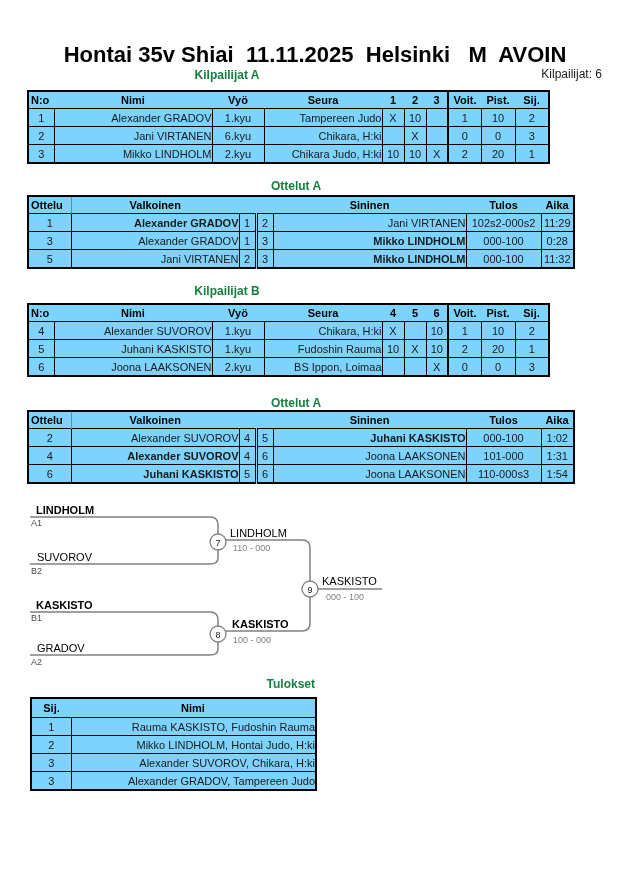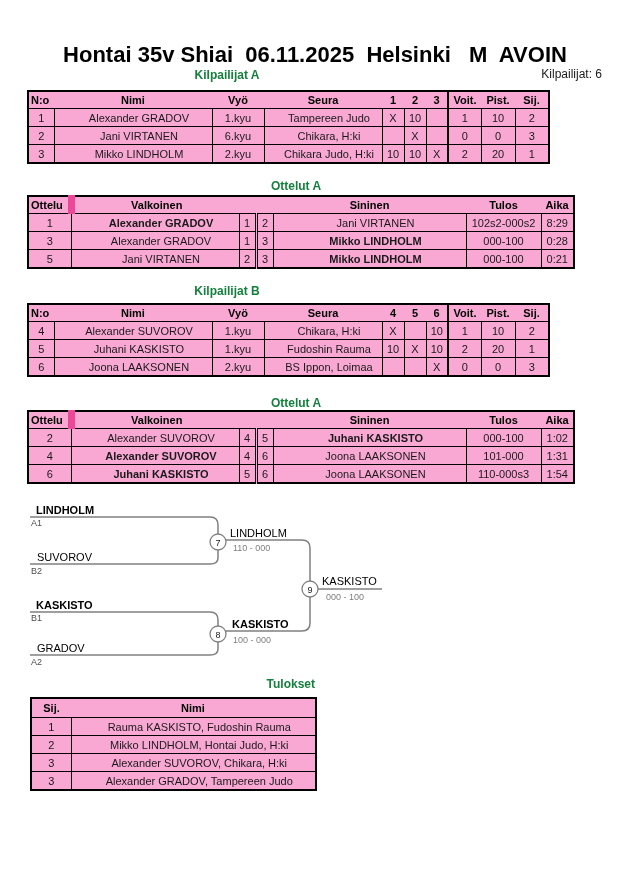--- a/index.html
+++ b/index.html
@@ -12,46 +12,46 @@
   .page-title{
     top:42px;left:0;width:630px;text-align:center;
     font-size:22px;font-weight:bold;white-space:pre;color:#000;
   }
   .count-label{top:67px;right:28px;font-size:12px;}
   .sec-title{font-size:12px;font-weight:bold;text-align:center;color:#15803d;}
   .t-pool-title{width:400px;left:27px;}
   .t-match-title{width:530px;left:31px;}
   .t-res-title{width:285px;left:30px;text-align:right;}
 
-  table{border-collapse:collapse;table-layout:fixed;background:#f9a8d4;}
+  table{border-collapse:collapse;table-layout:fixed;background:#7dd3fc;}
   table.grid{border:2px solid #000;}
   .grid td{border:1px solid #000;font-size:11px;height:17px;
            white-space:nowrap;overflow:hidden;padding:0;}
   .grid th{border:none;font-size:11px;font-weight:bold;height:16px;
            white-space:nowrap;overflow:hidden;padding:0;color:#000;}
-  .grid .l{text-align:center;padding-left:12px;}
+  .grid .l{text-align:right;padding-left:12px;}
   .grid .c{text-align:center;}
   .grid .b{font-weight:bold;}
   .grid th.sep2, .grid td.sep2{border-left:2px solid #000;}
-  .grid th.thinL{border-left:7px solid #ec4899;}
+  .grid th.thinL{border-left:1px solid #ec4899;}
   .grid td.dbl{border-left:3px double #000;}
   .grid th.hl{text-align:left;padding-left:2px;}
 
   svg text{font-family:"Liberation Sans", sans-serif;font-size:11px;fill:#000;}
   svg text.bn{font-weight:bold;}
   svg text.seed{font-size:9px;fill:#4d4d4d;}
   svg text.score{font-size:9px;fill:#7f7f7f;}
   svg text.mnum{font-size:9px;fill:#1a1a1a;text-anchor:middle;}
   .bline{stroke:#808080;stroke-width:1.5;fill:none;}
   .bcirc{stroke:#808080;stroke-width:1.3;fill:#ffffff;}
 </style>
 </head>
 <body>
 
-<div class="abs page-title">Hontai 35v Shiai  06.11.2025  Helsinki   M  AVOIN</div>
+<div class="abs page-title">Hontai 35v Shiai  11.11.2025  Helsinki   M  AVOIN</div>
 <div class="abs count-label">Kilpailijat: 6</div>
 
 <div class="abs sec-title t-pool-title" style="top:68px;">Kilpailijat A</div>
 <table class="grid abs" style="top:90px;left:27px;width:521px;">
   <colgroup>
       <col style="width:26px">
       <col style="width:158px">
       <col style="width:52px">
       <col style="width:118px">
       <col style="width:22px">
@@ -134,39 +134,39 @@
     <th class="c">Tulos</th>
     <th class="c">Aika</th>
   </tr>
   <tr>
     <td class="c">1</td>
     <td class="l b">Alexander GRADOV</td>
     <td class="c">1</td>
     <td class="c dbl">2</td>
     <td class="l">Jani VIRTANEN</td>
     <td class="c">102s2-000s2</td>
-    <td class="c">8:29</td>
+    <td class="c">11:29</td>
   </tr>
   <tr>
     <td class="c">3</td>
     <td class="l">Alexander GRADOV</td>
     <td class="c">1</td>
     <td class="c dbl">3</td>
     <td class="l b">Mikko LINDHOLM</td>
     <td class="c">000-100</td>
     <td class="c">0:28</td>
   </tr>
   <tr>
     <td class="c">5</td>
     <td class="l">Jani VIRTANEN</td>
     <td class="c">2</td>
     <td class="c dbl">3</td>
     <td class="l b">Mikko LINDHOLM</td>
     <td class="c">000-100</td>
-    <td class="c">0:21</td>
+    <td class="c">11:32</td>
   </tr>
 </tbody>
   </table>
 
 <div class="abs sec-title t-pool-title" style="top:284px;">Kilpailijat B</div>
 <table class="grid abs" style="top:303px;left:27px;width:521px;">
   <colgroup>
       <col style="width:26px">
       <col style="width:158px">
       <col style="width:52px">

